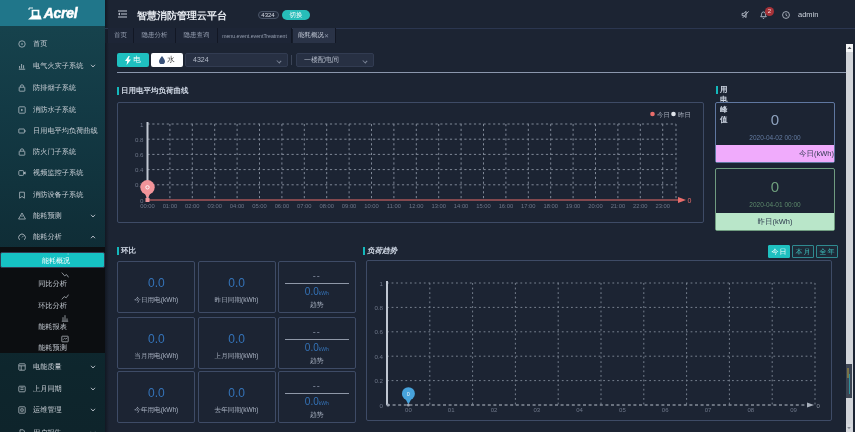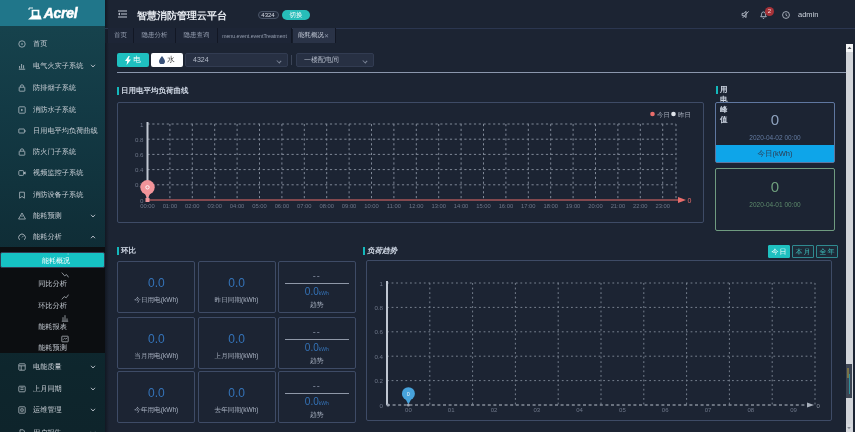--- a/index.html
+++ b/index.html
@@ -368,25 +368,26 @@
       <path d="M26.9 90 L30.5 96.8 L34.1 90 z" fill="#f2949a"></path>
       <circle cx="30.5" cy="85.3" r="7.2" fill="#f2949a"></circle>
       <circle cx="30.5" cy="85.3" r="1.7" fill="none" stroke="#ffffff" stroke-width="0.9"></circle>
       <rect x="28.5" y="96" width="4" height="4" fill="#f2949a"></rect>
     </svg>
 
   <div class="ptitle" style="left:720px;top:85px;">用电峰值</div>
   <div class="pkcard" style="top:102px;height:61px;border:1px solid #5f77a0;">
     <div class="pk0" style="color:#8fa3bf;margin-top:8px;">0</div>
     <div class="pkdate" style="color:#647ba0;margin-top:6px;">2020-04-02 00:00</div>
-    <div class="pkfoot" style="background:#0ea5e9;">今日(kWh)</div>
+    <div class="pkfoot" style="background:#f0abfc;text-align:right;">今日(kWh)</div>
   </div>
   <div class="pkcard" style="top:168px;height:63px;border:1px solid #6f9b80;">
     <div class="pk0" style="color:#6f9f7d;margin-top:9px;">0</div>
     <div class="pkdate" style="color:#5d8a6c;margin-top:6px;">2020-04-01 00:00</div>
+    <div class="pkfoot" style="background:#b9e6c9;">昨日(kWh)</div>
   </div>
 
   <div class="ptitle" style="left:121px;top:246px;">环比</div>
   <div id="rcards">
       <div class="rcard" style="left:117.3px;top:260.7px;">
         <div class="rnum">0.0</div>
         <div class="rlab">今日用电(kWh)</div>
       </div>
       <div class="rcard" style="left:197.6px;top:260.7px;">
         <div class="rnum">0.0</div>

